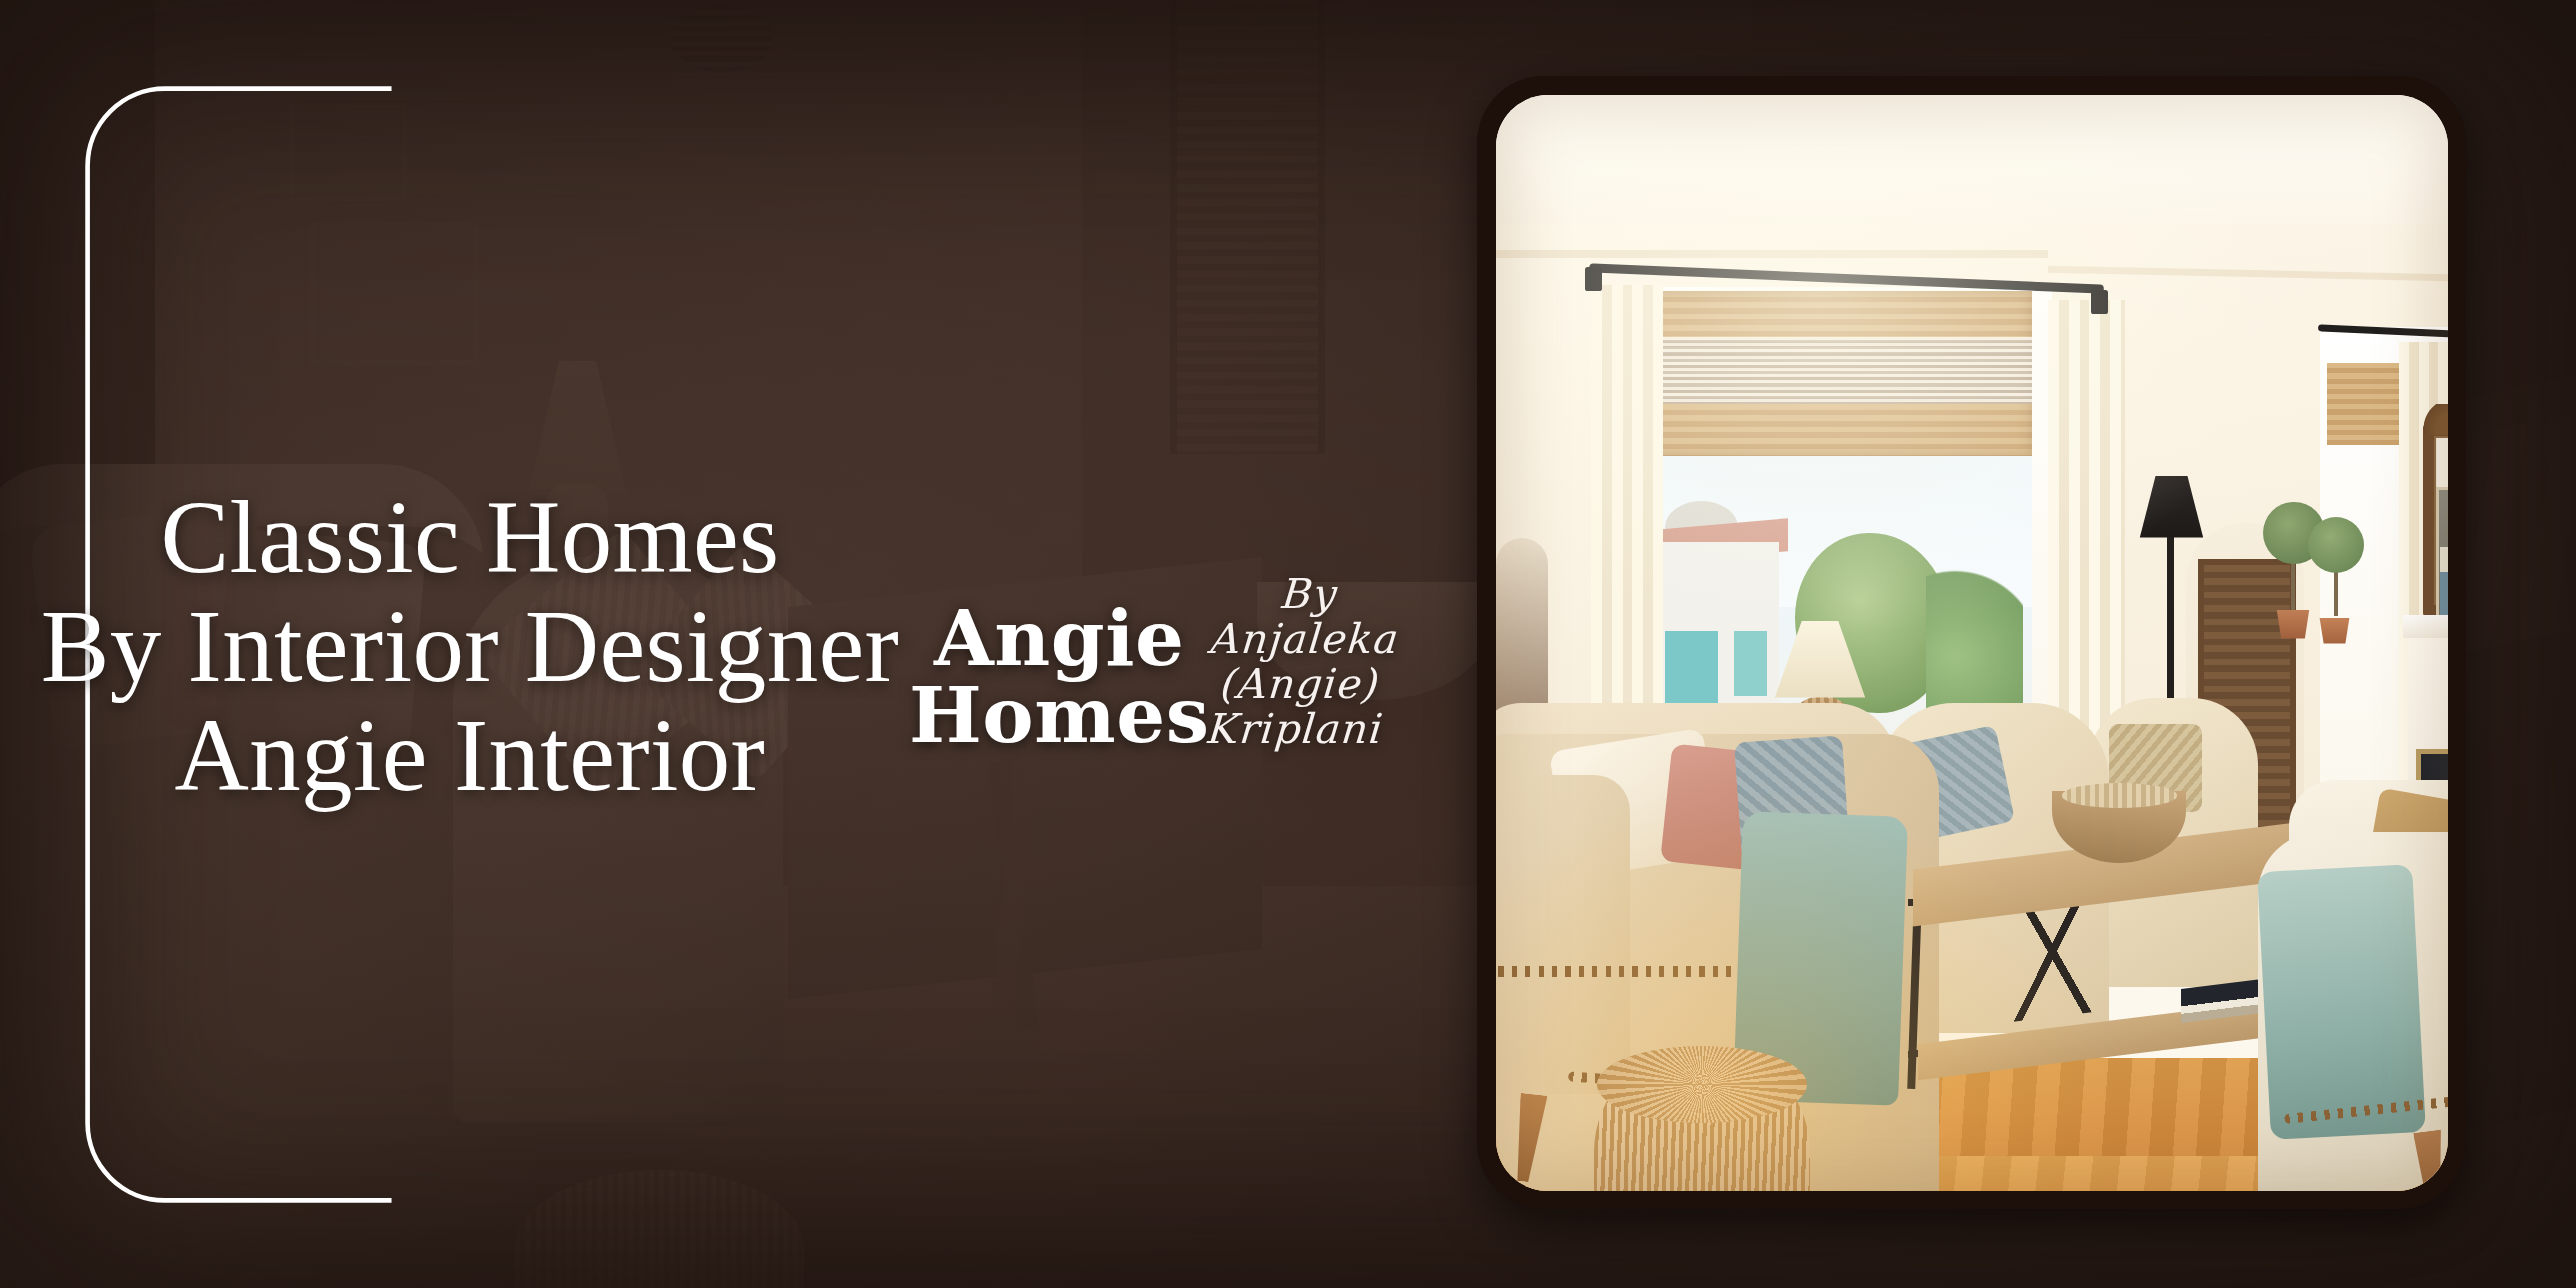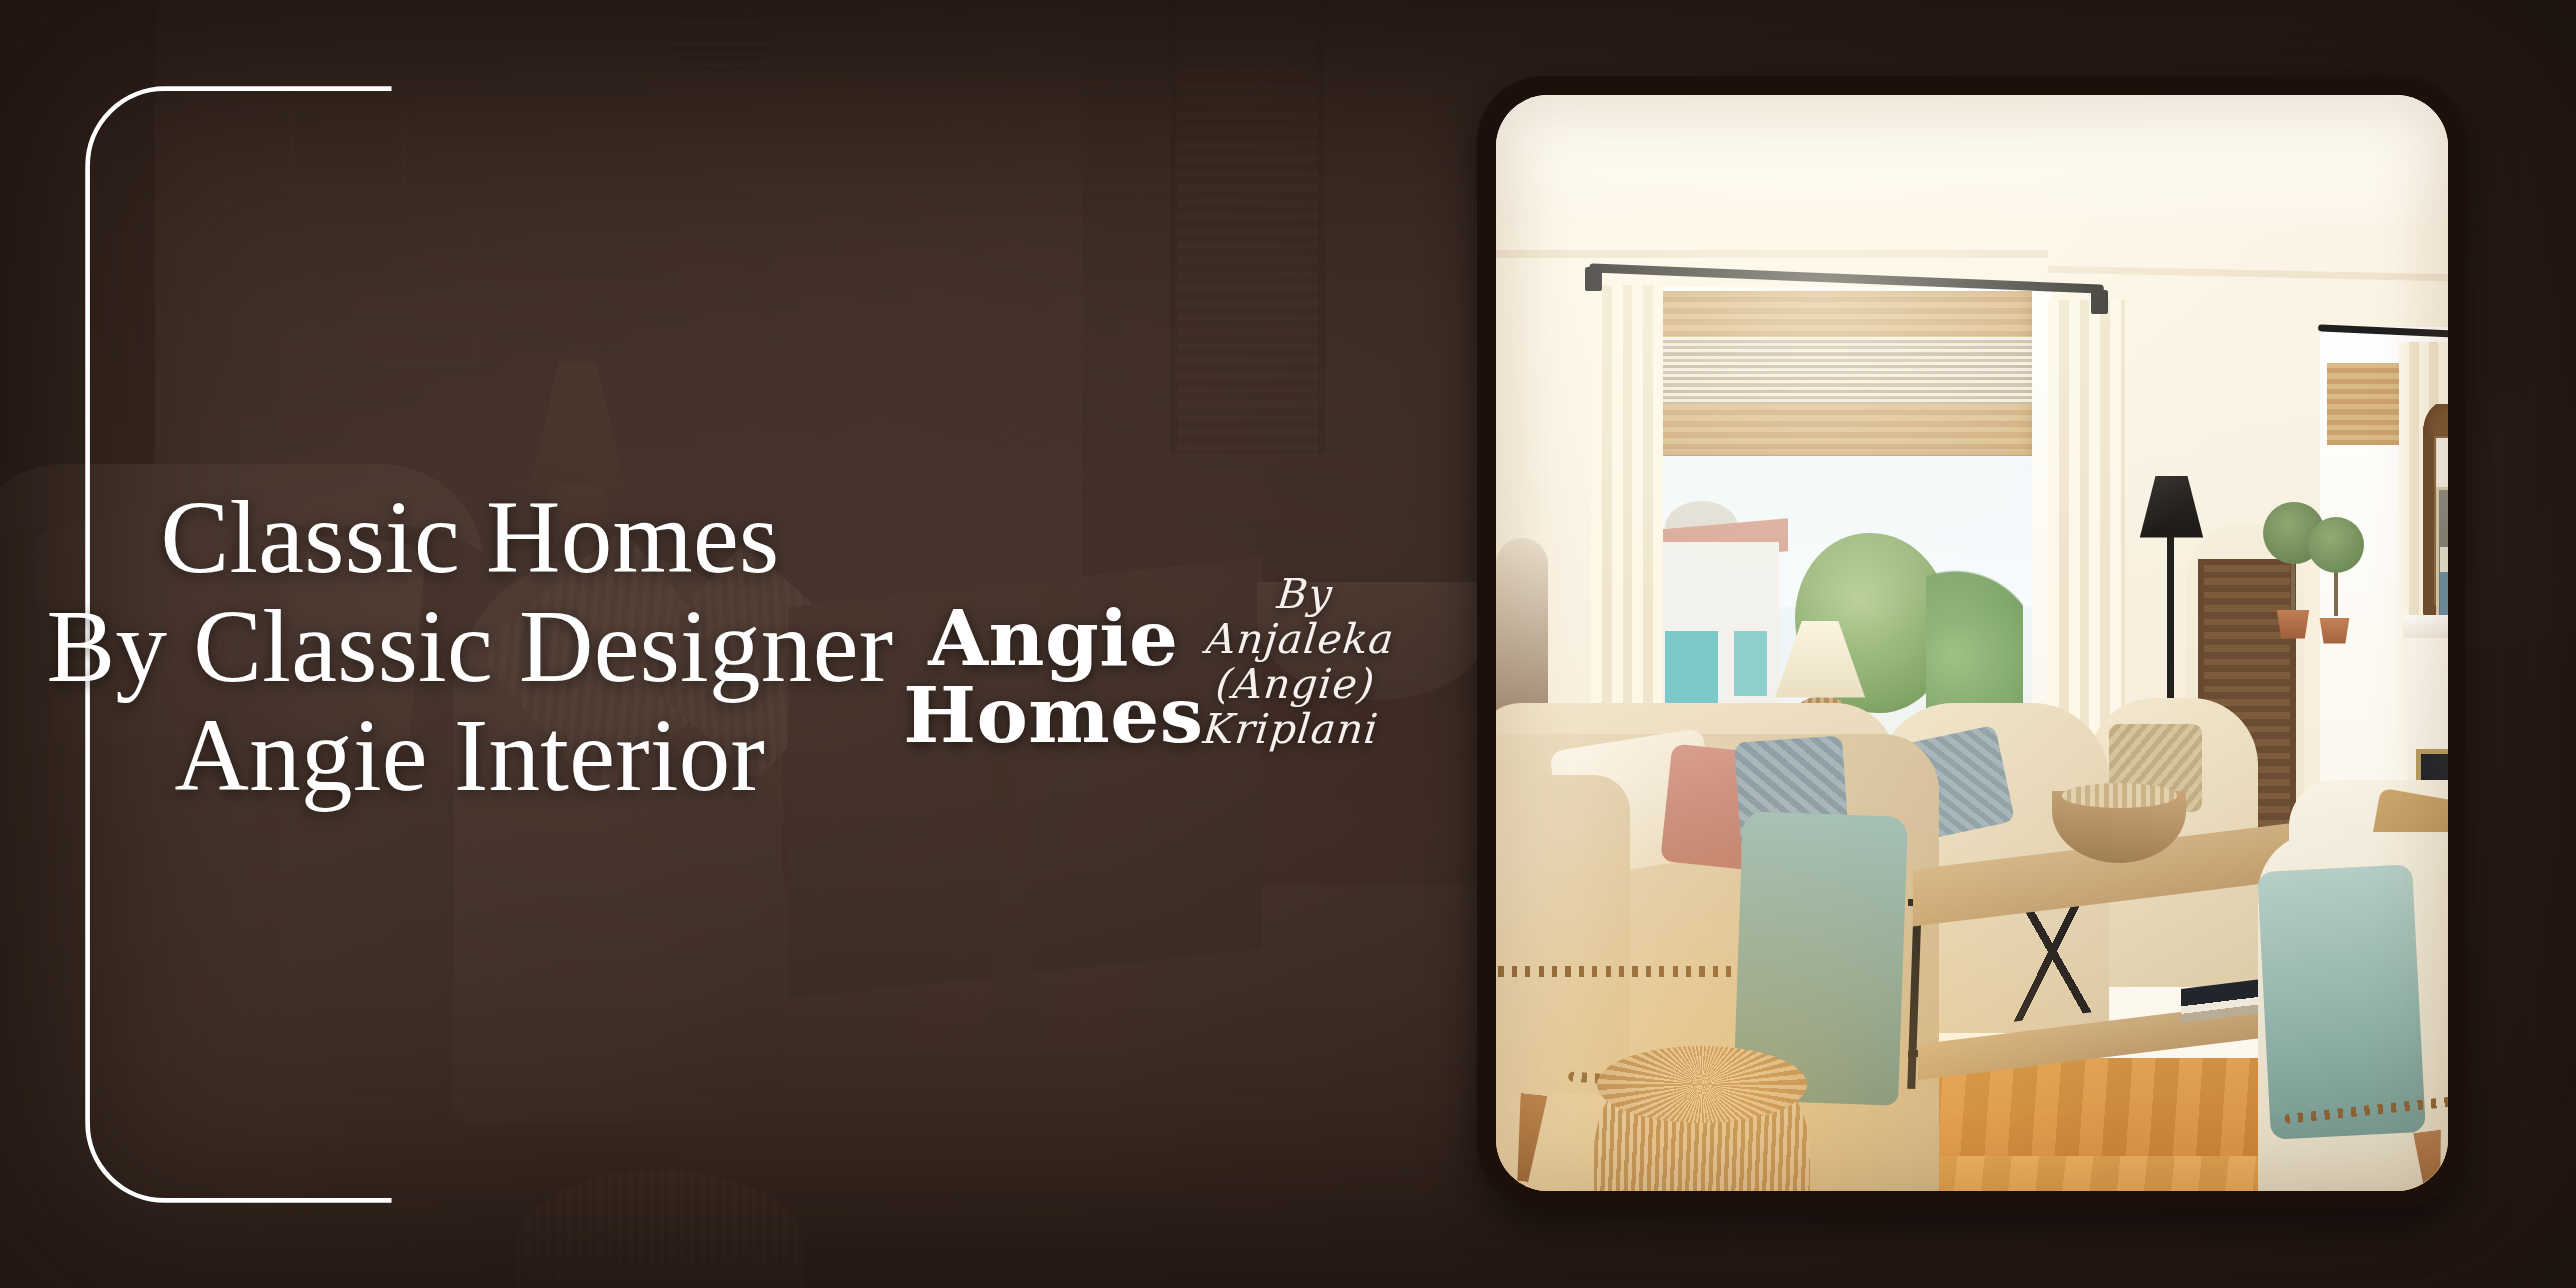--- a/index.html
+++ b/index.html
@@ -409,21 +409,21 @@
 
       <line x1="750" y1="172" x2="2620" y2="172" stroke="url(#fadeTop)" stroke-width="9"></line>
       <line x1="750" y1="2330" x2="2630" y2="2330" stroke="url(#fadeBot)" stroke-width="9"></line>
     </svg>
   </div>
 
   <div class="textcol">
 
     <h1 class="headline">
       <span class="hl-line">Classic Homes</span>
-      <span class="hl-line">By Classic Designer</span>
+      <span class="hl-line">By Interior Designer</span>
       <span class="hl-line">Angie Interior</span>
     </h1>
 
     <div class="brand">Angie Homes</div>
 
     <div class="byline">By Anjaleka (Angie) Kriplani</div>
 
   </div>
 
   <div class="photo-wrap">

